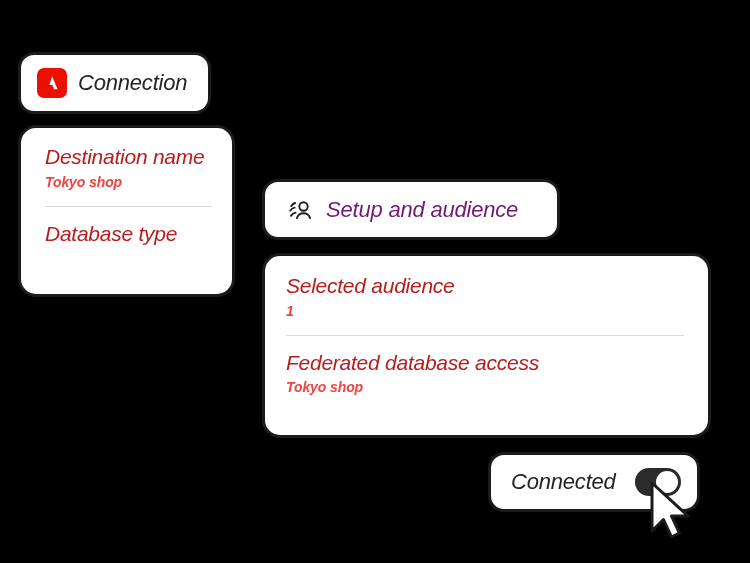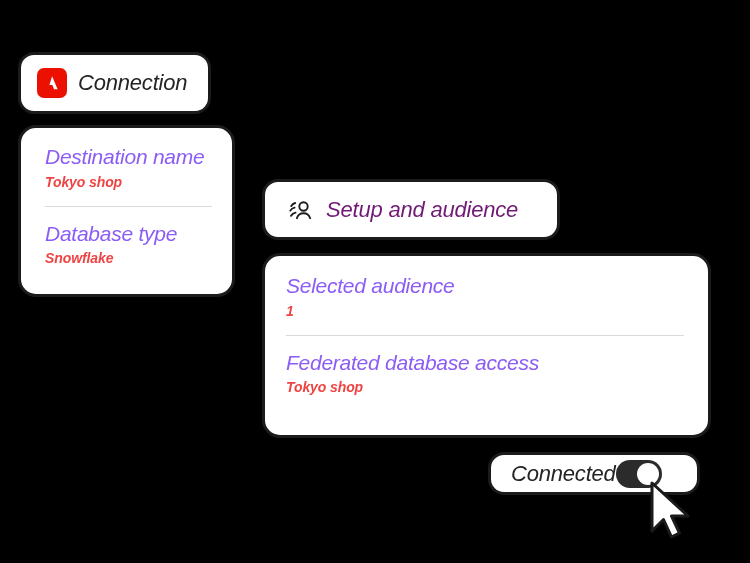--- a/index.html
+++ b/index.html
@@ -68,21 +68,21 @@
     left: 18px;
     top: 125px;
     width: 217px;
     height: 172px;
     z-index: 5;
     padding: 17px 20px 0 24px;
   }
 
   .field-label {
     font-size: 21px;
-    color: #8b5cf6;
+    color: #b91c1c;
     letter-spacing: -0.25px;
     line-height: 1.12;
     white-space: nowrap;
   }
   .field-value {
     font-size: 14px;
     font-weight: bold;
     color: #ef4444;
     margin-top: 5px;
     letter-spacing: -0.1px;
@@ -131,25 +131,25 @@
   .col {
     width: 202px;
     flex: none;
   }
 
   
   #connected-card {
     left: 488px;
     top: 452px;
     width: 212px;
-    height: 43px;
+    height: 60px;
     border-radius: 16px;
     display: flex;
     align-items: center;
-    justify-content: flex-start;
+    justify-content: space-between;
     padding: 0 16px 0 20px;
     z-index: 7;
   }
   #connected-label {
     font-size: 22px;
     color: #252525;
     letter-spacing: -0.2px;
     white-space: nowrap;
   }
   .toggle {
@@ -196,21 +196,20 @@
   </div>
 
   <div class="card" id="destination-card">
     <div>
       <div class="field-label">Destination name</div>
       <div class="field-value">Tokyo shop</div>
     </div>
     <hr class="divider">
     <div>
       <div class="field-label">Database type</div>
-      <div class="field-value">Snowflake</div>
     </div>
   </div>
 
   <div class="card" id="setup-card">
     <span>
       <svg class="audience-icon" viewBox="0 0 30 30" aria-hidden="true">
         <g fill="none" stroke="#1d1d1d" stroke-width="1.9" stroke-linecap="round">
           <circle cx="19.5" cy="11.5" r="4.2" fill="none"></circle>
           <path d="M12.9 23.2 a6.9 6.9 0 0 1 13.2 0"></path>
           <path d="M11.2 8.0 a6.0 6.0 0 0 0 -4.0 3.1"></path>

